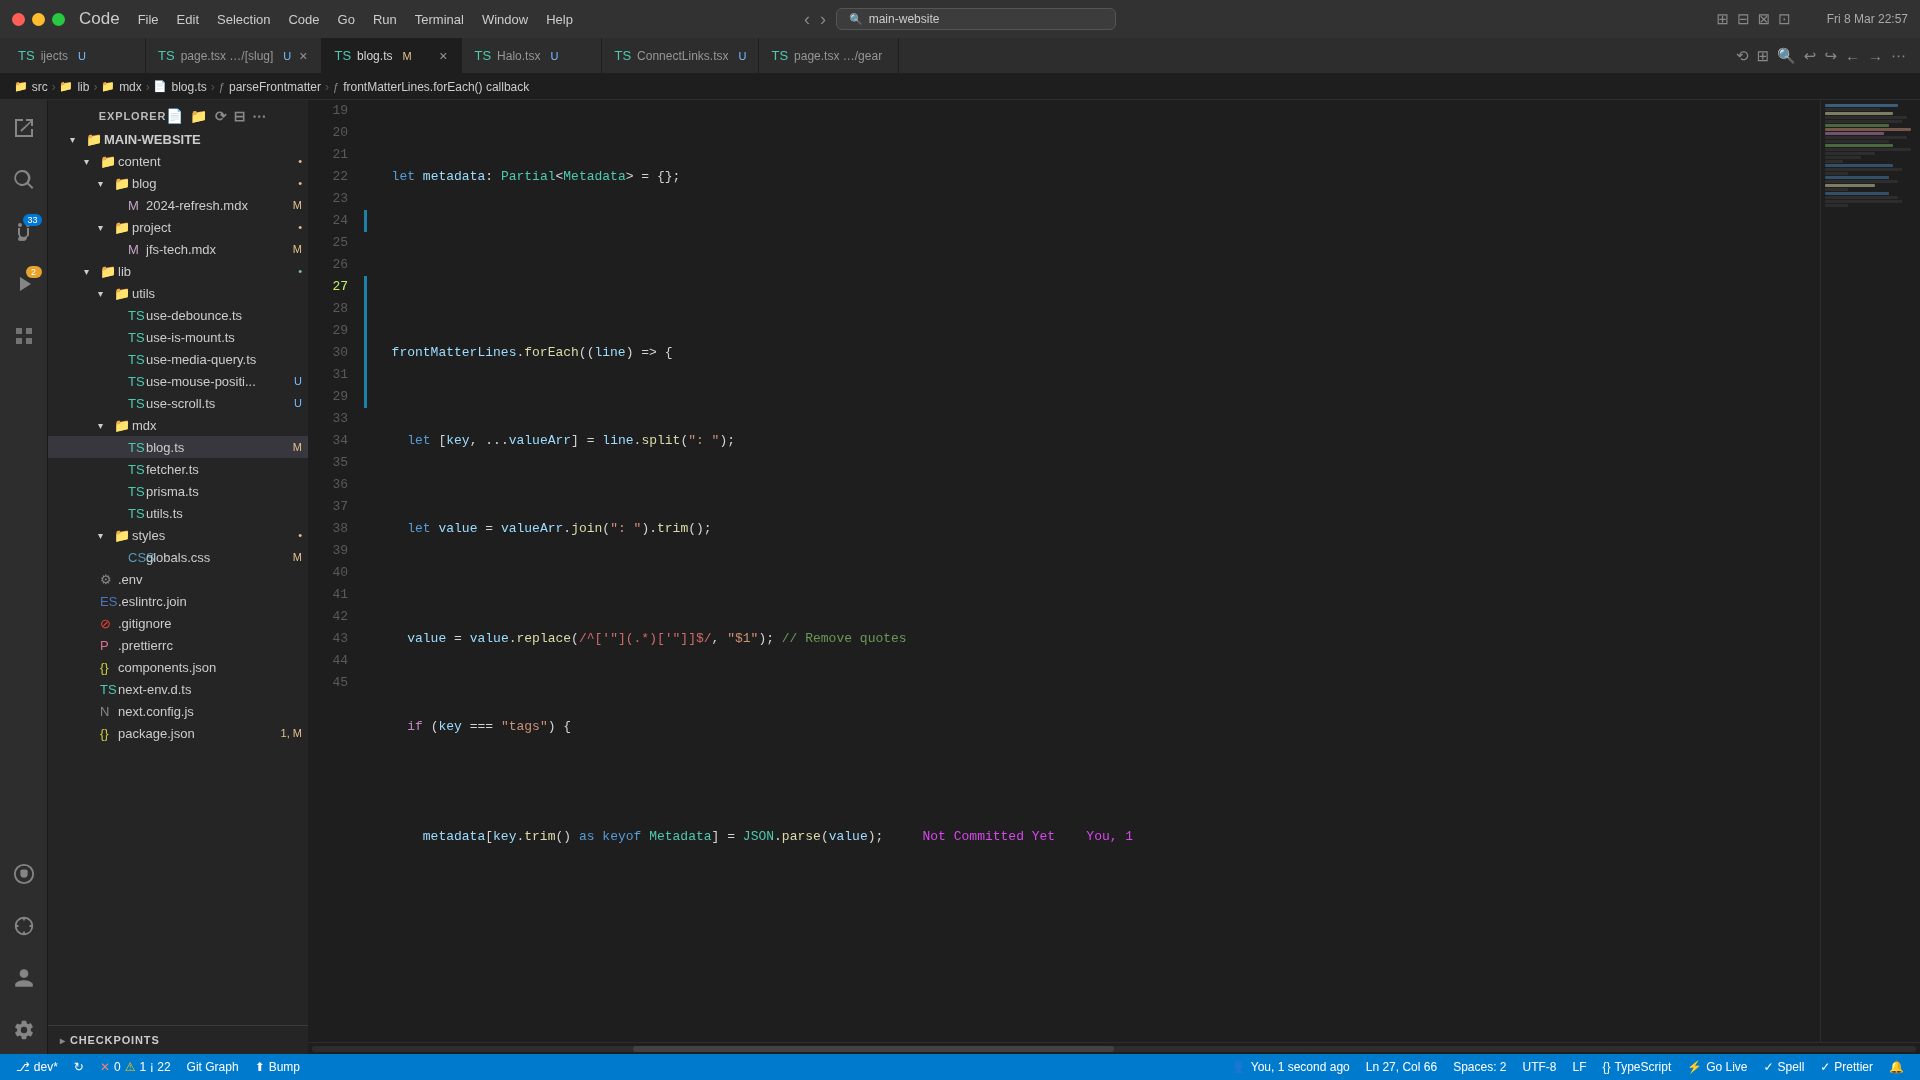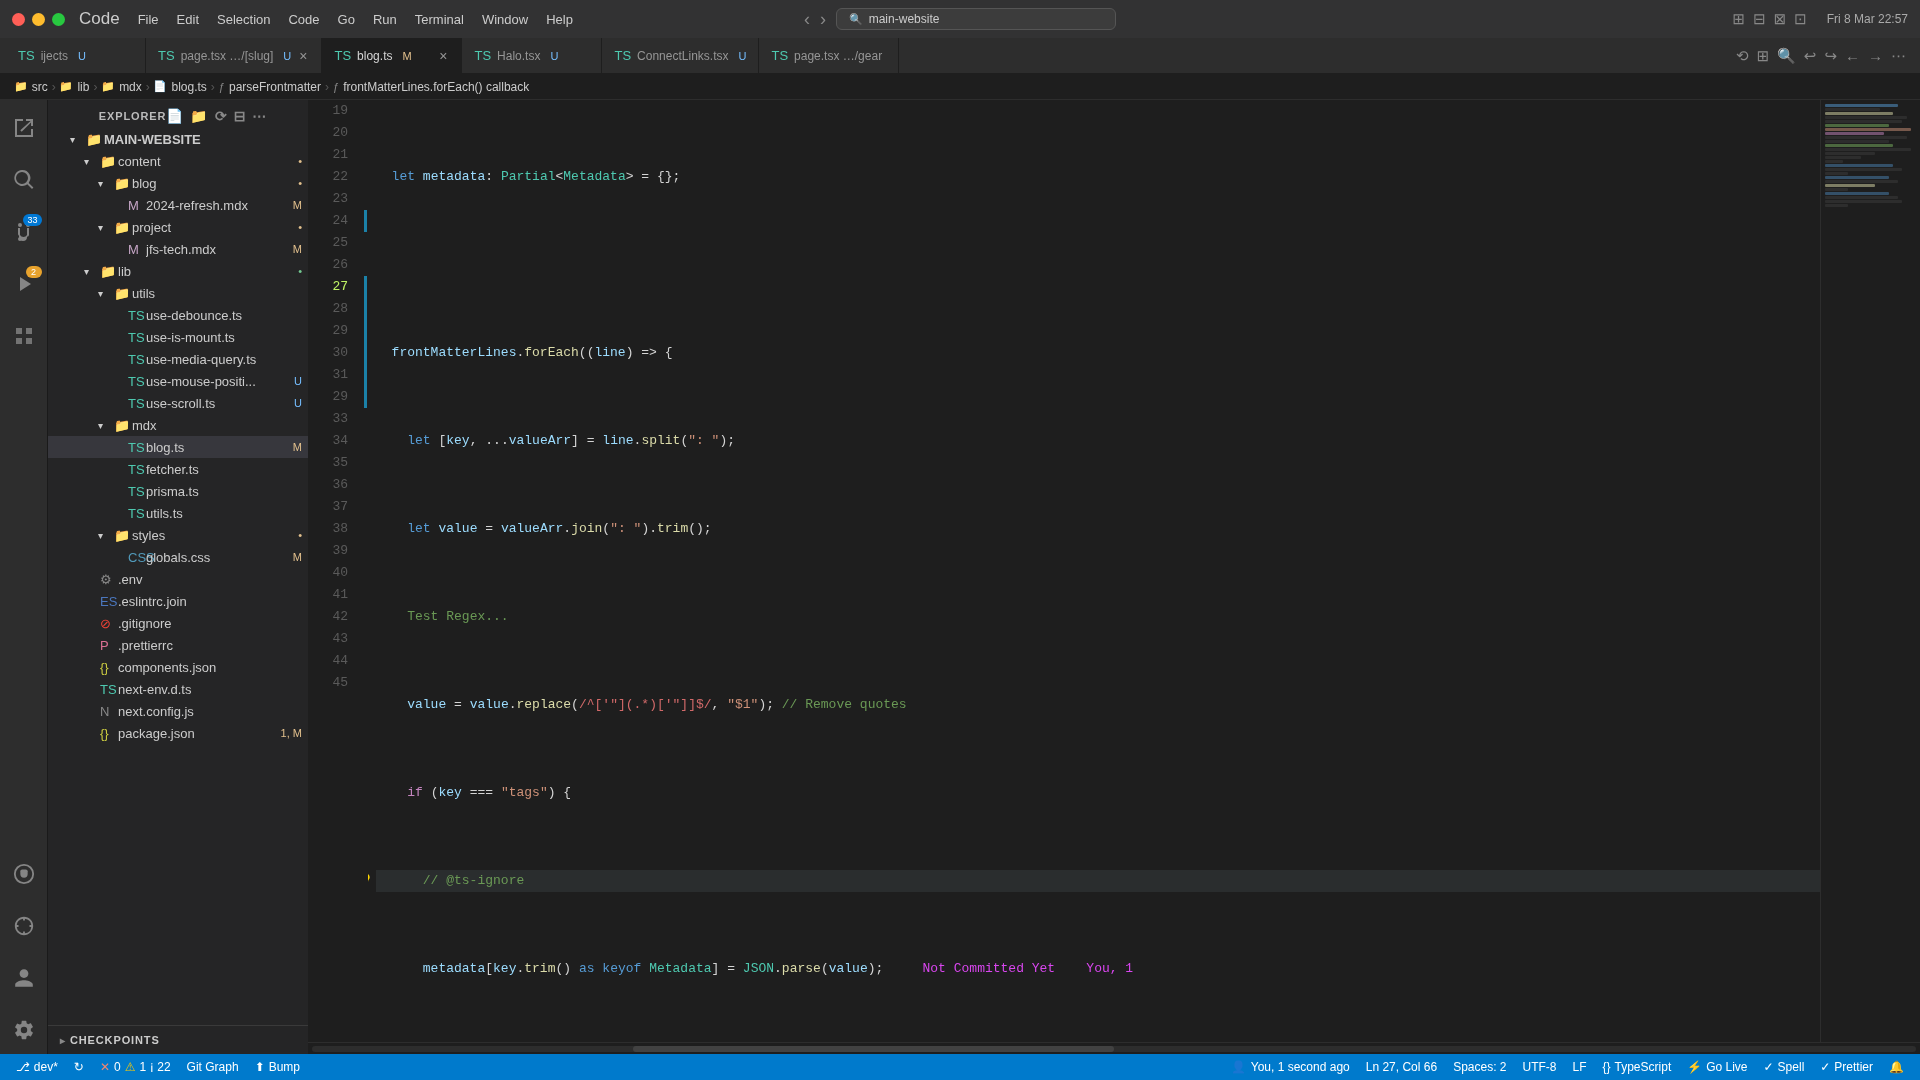--- a/index.html
+++ b/index.html
@@ -445,21 +445,21 @@
         <span class="search-icon-small">🔍</span>
         <span>main-website</span>
       </div>
     </div>
   </div>
   <div class="titlebar-right">
     <span>⊞</span>
     <span>⊟</span>
     <span>⊠</span>
     <span>⊡</span>
-    <span style="margin-left:12px;color:#aaa;font-size:12px;">Fri 8 Mar  22:57</span>
+    <span style="margin-left:28px;color:#aaa;font-size:12px;">Fri 8 Mar  22:57</span>
   </div>
 </div>
 
 <div class="tabbar">
   <div class="tab">
     <span class="tab-icon" style="color:#4ec9b0;">TS</span>
     <span>ijects</span>
     <span style="margin-left:4px;font-size:11px;color:#75beff;">U</span>
   </div>
   <div class="tab">
@@ -811,36 +811,29 @@
         </div>
         
         <div class="code-line">
           <span>&nbsp;&nbsp;&nbsp;&nbsp;<span class="kw">let</span> <span class="punc">[</span><span class="var">key</span><span class="punc">,</span> <span class="op">...</span><span class="var">valueArr</span><span class="punc">]</span> <span class="op">=</span> <span class="var">line</span><span class="punc">.</span><span class="method">split</span><span class="punc">(</span><span class="str">": "</span><span class="punc">);</span></span>
         </div>
         
         <div class="code-line">
           <span>&nbsp;&nbsp;&nbsp;&nbsp;<span class="kw">let</span> <span class="var">value</span> <span class="op">=</span> <span class="var">valueArr</span><span class="punc">.</span><span class="method">join</span><span class="punc">(</span><span class="str">": "</span><span class="punc">).</span><span class="method">trim</span><span class="punc">();</span></span>
         </div>
         
-        <div class="code-line">
-          <span>&nbsp;&nbsp;&nbsp;&nbsp;<span class="cmt">Test Regex...</span></span>
-        </div>
         
         <div class="code-line">
           <span>&nbsp;&nbsp;&nbsp;&nbsp;<span class="var">value</span> <span class="op">=</span> <span class="var">value</span><span class="punc">.</span><span class="method">replace</span><span class="punc">(</span><span class="regex">/^['"](.*)['"]]$/</span><span class="punc">,</span> <span class="str">"$1"</span><span class="punc">);</span> <span class="cmt">// Remove quotes</span></span>
         </div>
         
         <div class="code-line">
           <span>&nbsp;&nbsp;&nbsp;&nbsp;<span class="kw2">if</span> <span class="punc">(</span><span class="var">key</span> <span class="op">===</span> <span class="str">"tags"</span><span class="punc">)</span> <span class="punc">{</span></span>
         </div>
         
-        <div class="code-line highlighted" style="position:relative;">
-          <span style="position:absolute;left:-18px;color:#e8a32d;font-size:12px;">💡</span>
-          <span>&nbsp;&nbsp;&nbsp;&nbsp;&nbsp;&nbsp;<span class="cmt">// @ts-ignore</span></span>
-        </div>
         
         <div class="code-line">
           <span>&nbsp;&nbsp;&nbsp;&nbsp;&nbsp;&nbsp;<span class="var">metadata</span><span class="punc">[</span><span class="var">key</span><span class="punc">.</span><span class="method">trim</span><span class="punc">()</span> <span class="kw">as</span> <span class="kw">keyof</span> <span class="type">Metadata</span><span class="punc">]</span> <span class="op">=</span> <span class="type">JSON</span><span class="punc">.</span><span class="method">parse</span><span class="punc">(</span><span class="var">value</span><span class="punc">);</span><span class="inline-git">&nbsp;&nbsp;&nbsp;&nbsp;Not Committed Yet&nbsp;&nbsp;&nbsp;&nbsp;You, 1</span></span>
         </div>
         
         
         
         
         
         

